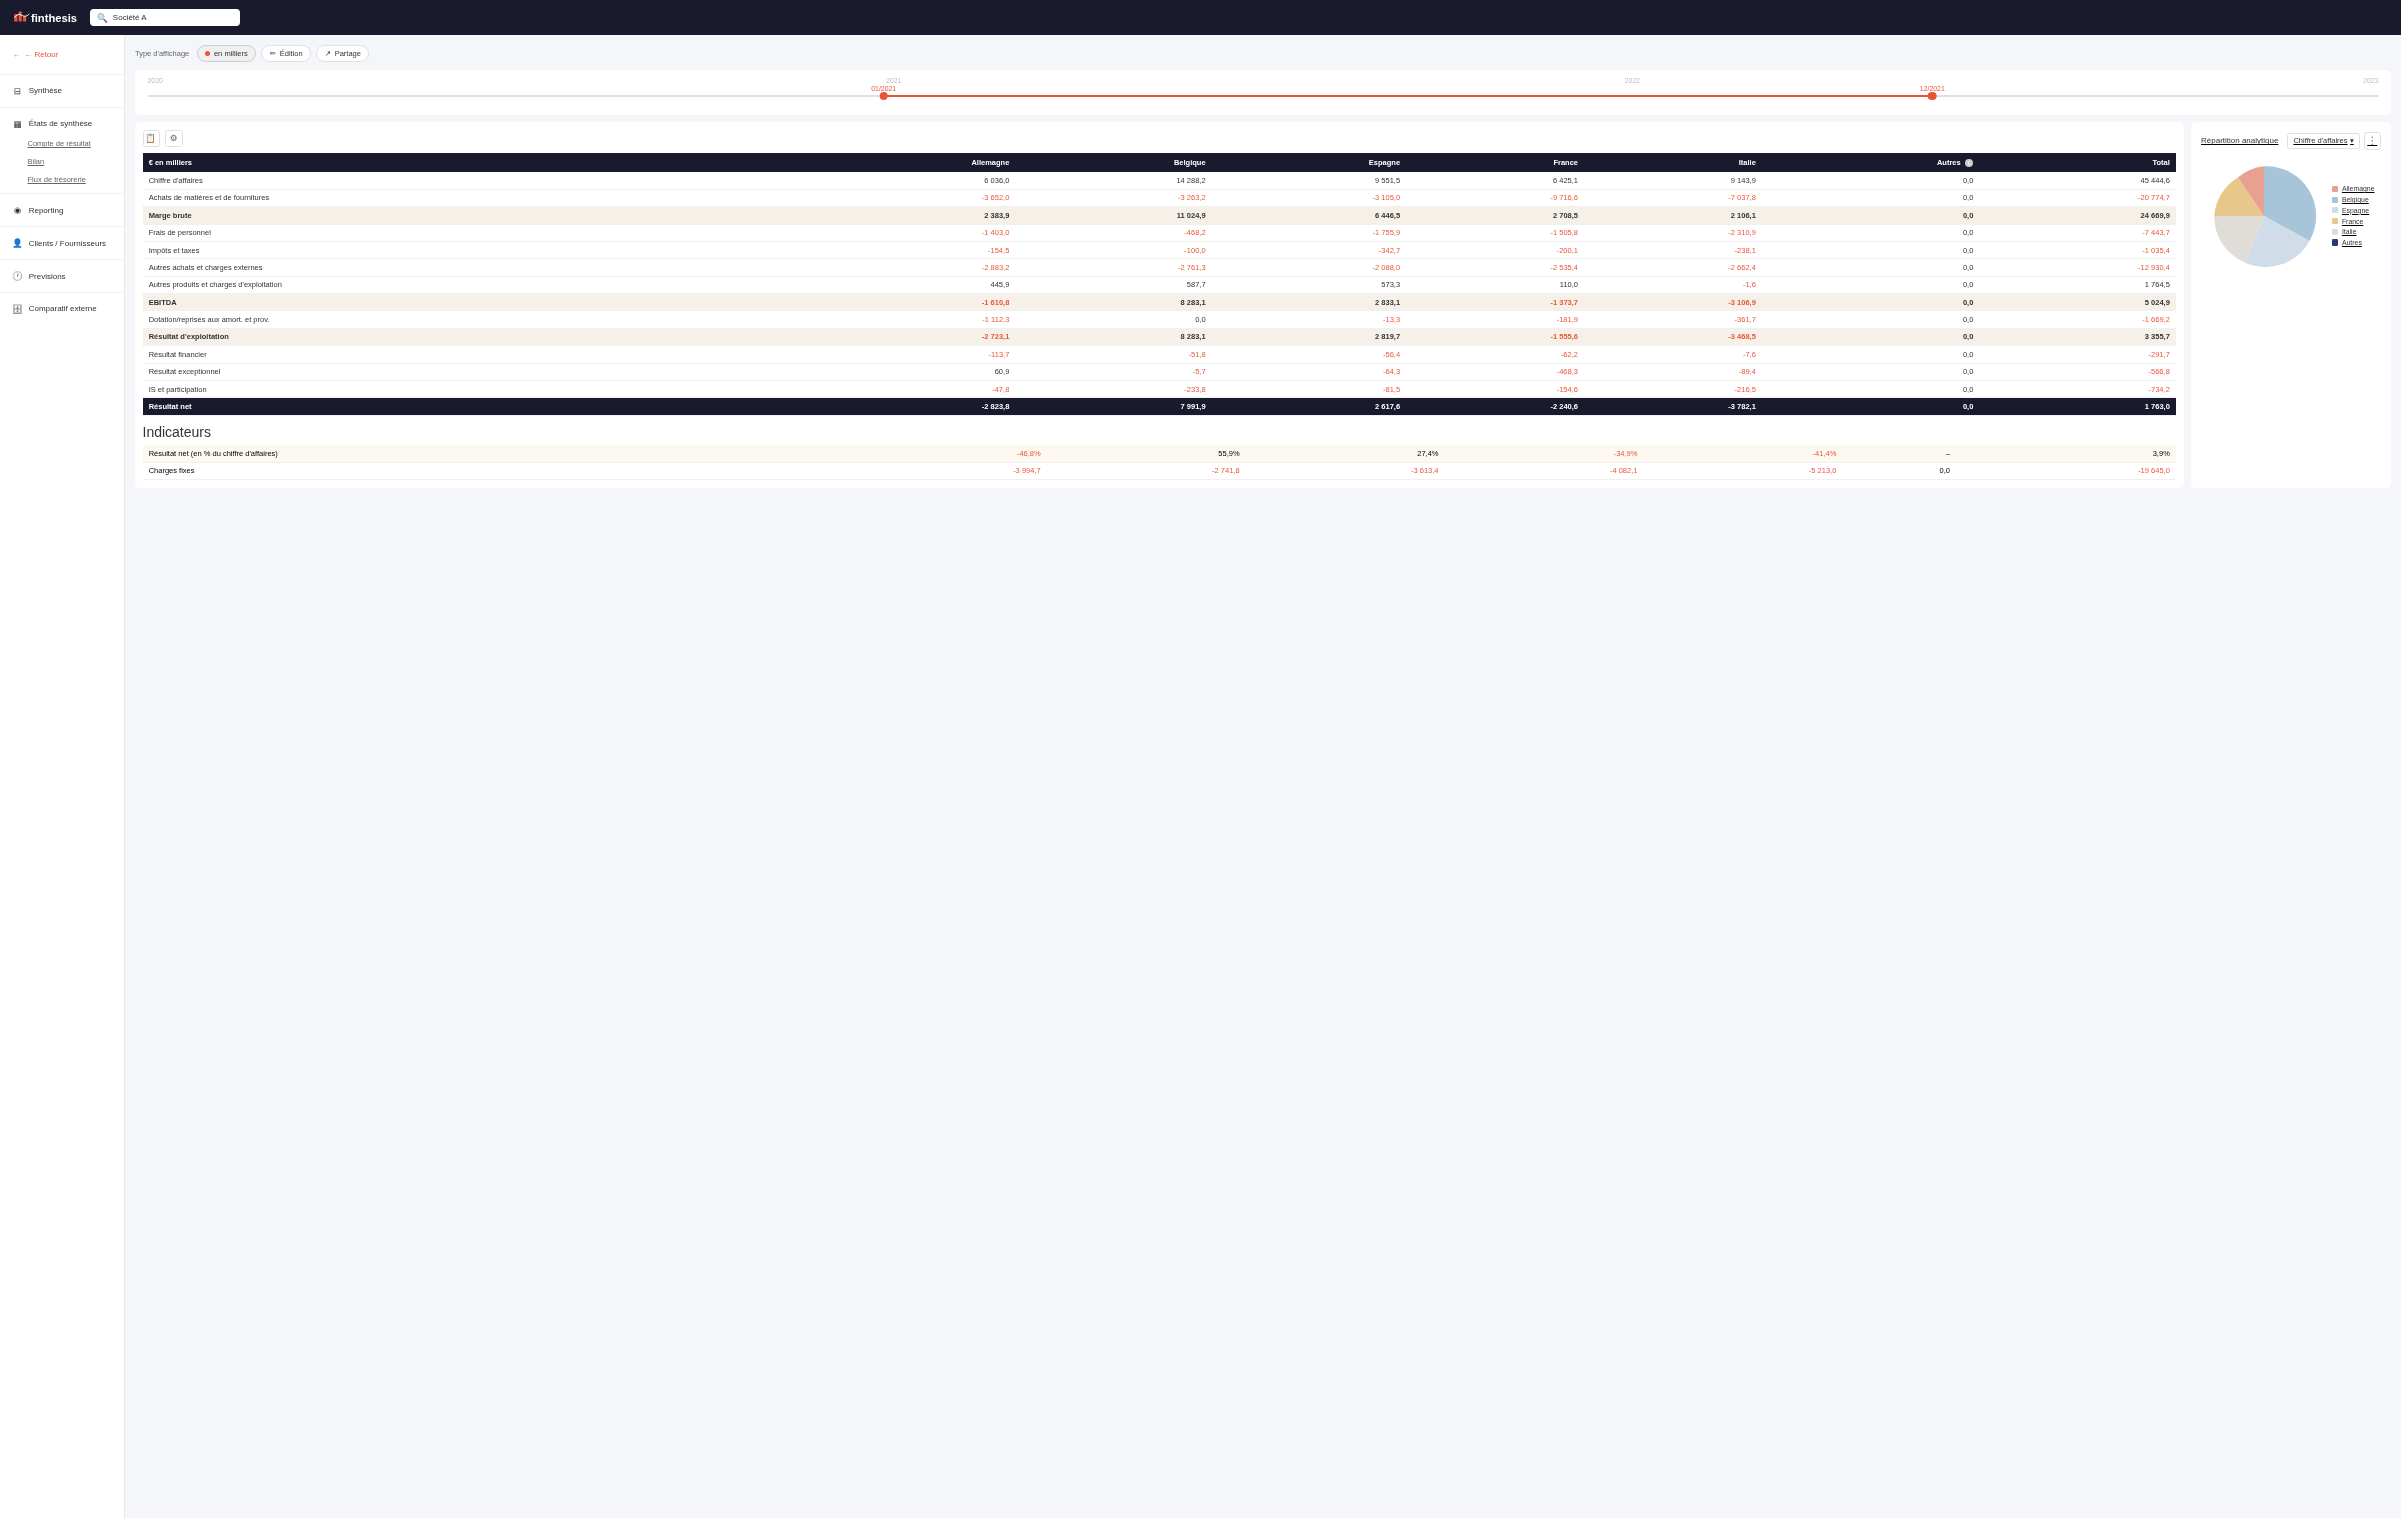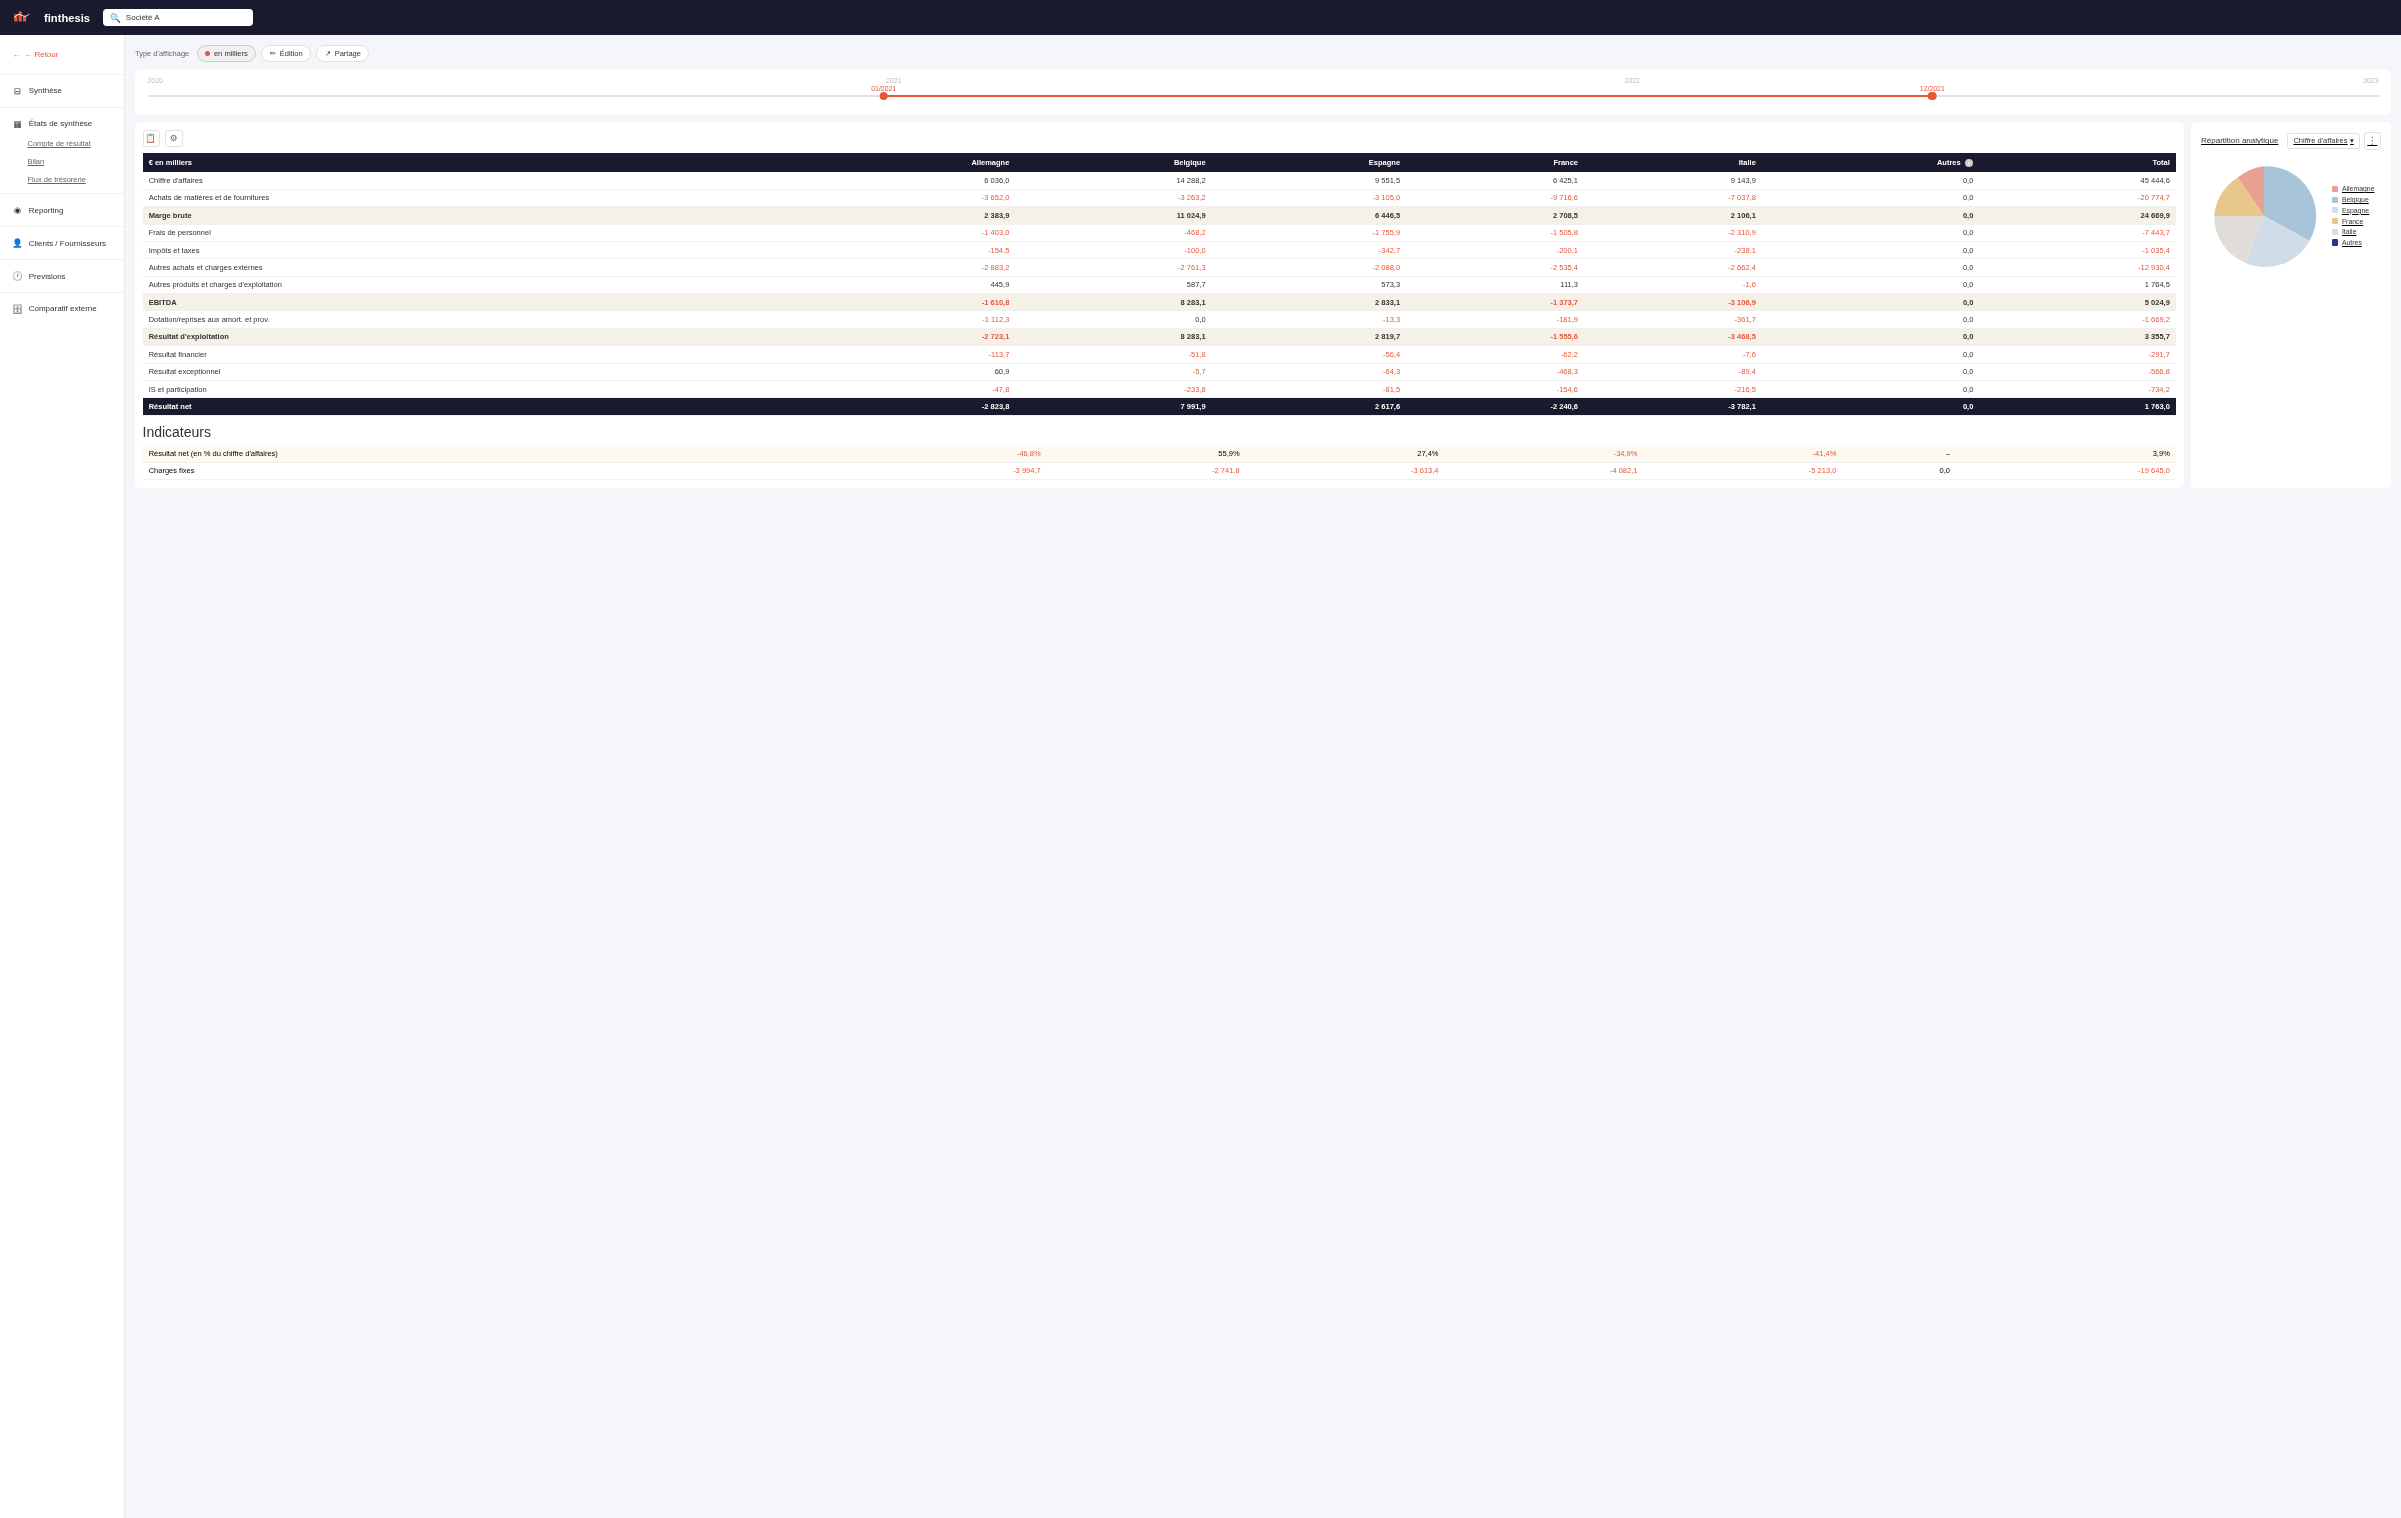--- a/index.html
+++ b/index.html
@@ -10,21 +10,21 @@
       background: #1a1a2e;
       height: 35px;
       display: flex;
       align-items: center;
       padding: 0 12.5px;
       gap: 12.5px;
     }
     .logo {
       display: flex;
       align-items: center;
-      gap: 14px;
+      gap: 1px;
       color: white;
       font-weight: 700;
       font-size: 11.2px;
     }
     .logo-icon {
       width: 17.5px;
       height: 17.5px;
     }
     .search-bar {
       background: white;
@@ -527,21 +527,21 @@
                 <td class="negative">-2 535,4</td>
                 <td class="negative">-2 662,4</td>
                 <td>0,0</td>
                 <td class="negative">-12 930,4</td>
               </tr>
               <tr>
                 <td>Autres produits et charges d'exploitation</td>
                 <td>445,9</td>
                 <td>587,7</td>
                 <td>573,3</td>
-                <td>111,3</td>
+                <td>110,0</td>
                 <td class="negative">-1,6</td>
                 <td>0,0</td>
                 <td>1 764,5</td>
               </tr>
               <tr class="highlighted">
                 <td>EBITDA</td>
                 <td class="negative">-1 610,8</td>
                 <td>8 283,1</td>
                 <td>2 833,1</td>
                 <td class="negative">-1 373,7</td>

